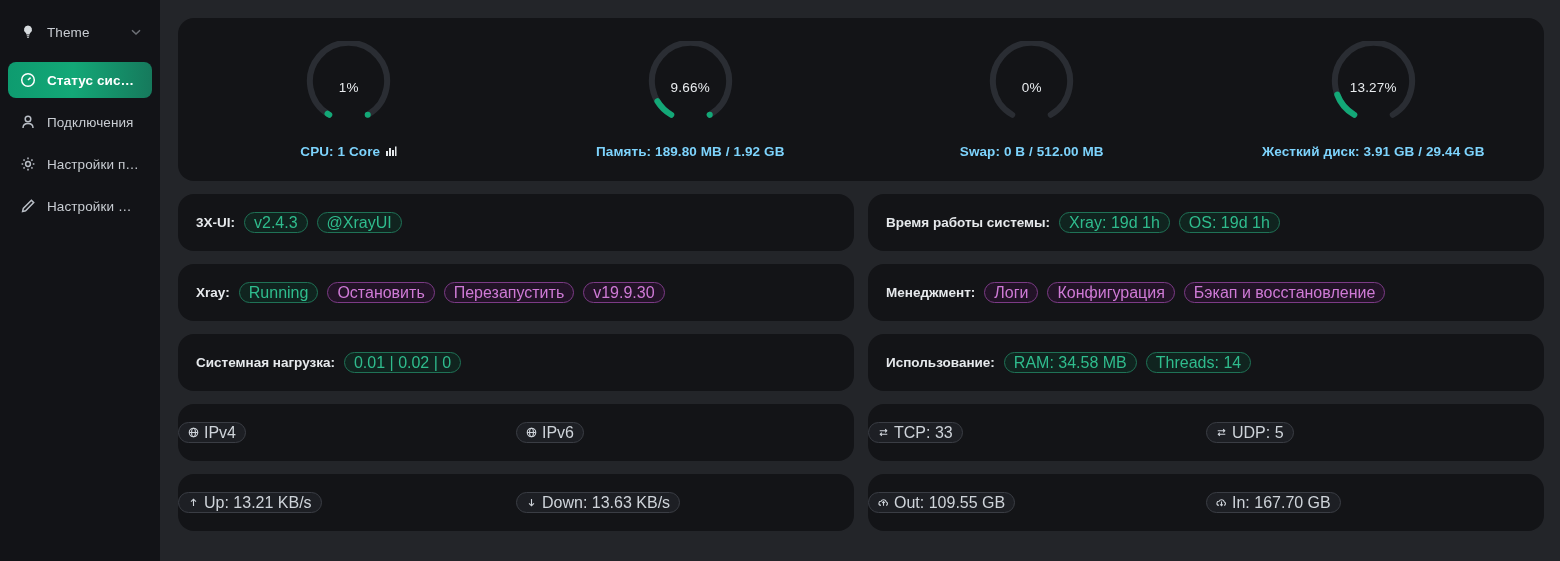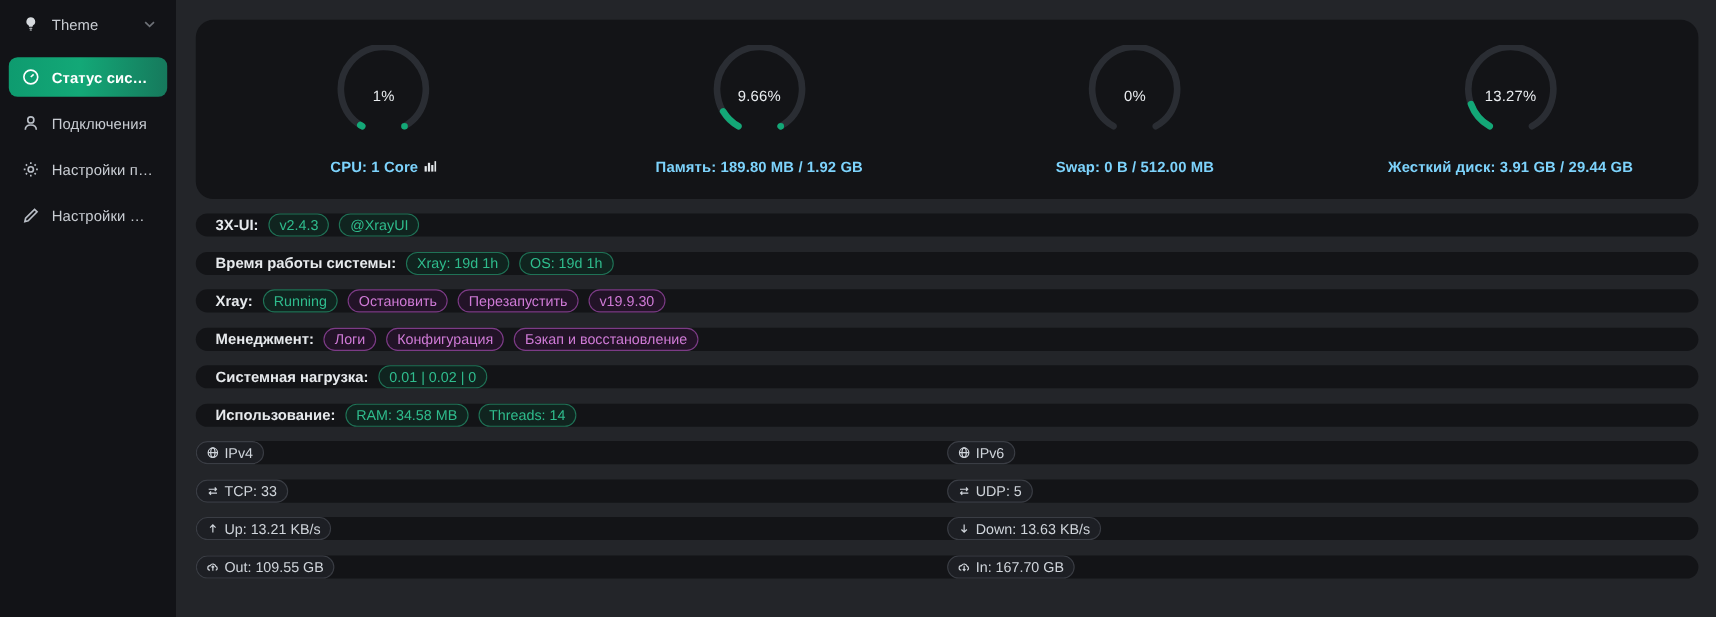--- a/index.html
+++ b/index.html
@@ -8,21 +8,21 @@
     background: #232529;
     font-family: "Liberation Sans", "DejaVu Sans", sans-serif;
     overflow: hidden;
   }
   .app { display: flex; width: 1560px; height: 561px; }
 
   
   .sidebar {
     width: 160px; min-width: 160px; height: 561px;
     background: #121317;
-    padding: 4px 8px 0 8px;
+    padding: 14px 8px 0 8px;
     display: flex; flex-direction: column; gap: 2px; text-align: center;
   }
   .side-row {
     display: flex; align-items: center; gap: 11px;
     height: 36px; padding: 0 12px;
     border-radius: 8px;
     color: #c8ccd2; font-size: 13.5px; letter-spacing: .1px;
     white-space: nowrap;
   }
   .theme-row { margin-bottom: 6px; position: relative; padding-right: 8px; }
@@ -62,35 +62,35 @@
     position: absolute; inset: 0; display: flex; align-items: center; justify-content: center;
     color: #e9ecef; font-size: 13.5px; letter-spacing: .2px;
   }
   .gauge-caption {
     color: #7dd3fc; font-size: 13.5px; font-weight: bold; letter-spacing: .1px;
     display: flex; align-items: center; gap: 5px;
   }
   .gauge-caption .mini-chart { display:inline-flex; }
 
   
-  .row2 { display: flex; gap: 14px; flex-direction: column; }
+  .row2 { display: flex; gap: 14px; }
   .row2 > .card { flex: 1 1 0; min-width: 0; }
   .info-card {
     height: 57px; display: flex; align-items: center;
     padding: 0 18px; gap: 9px;
   }
   .info-label {
     color: #e6e9ec; font-size: 13.5px; font-weight: bold; white-space: nowrap;
   }
   .chips { display: flex; align-items: center; gap: 9px; flex-wrap: nowrap; }
 
   .chip {
     display: inline-flex; align-items: center; gap: 5px;
     height: 21px; padding: 0 9px;
-    border-radius: 11px; font-size: 13px; line-height: 1;
+    border-radius: 11px; font-size: 16px; line-height: 1;
     white-space: nowrap;
   }
   .chip.green { color: #2fbc8d; background: #10241f; border: 1px solid #1f7256; }
   .chip.purple { color: #cf7ad6; background: #221327; border: 1px solid #7c3b86; }
   .chip.grey  { color: #cfd4da; background: #1d1f24; border: 1px solid #3a3d44; }
   .chip .cico { width: 11px; height: 11px; display:inline-flex; }
   .chip .cico svg { width: 11px; height: 11px; fill:none; stroke: currentColor; stroke-width: 1.6; }
 
   
   .split-card { height: 57px; display: flex; align-items: center; padding: 0 0; }

